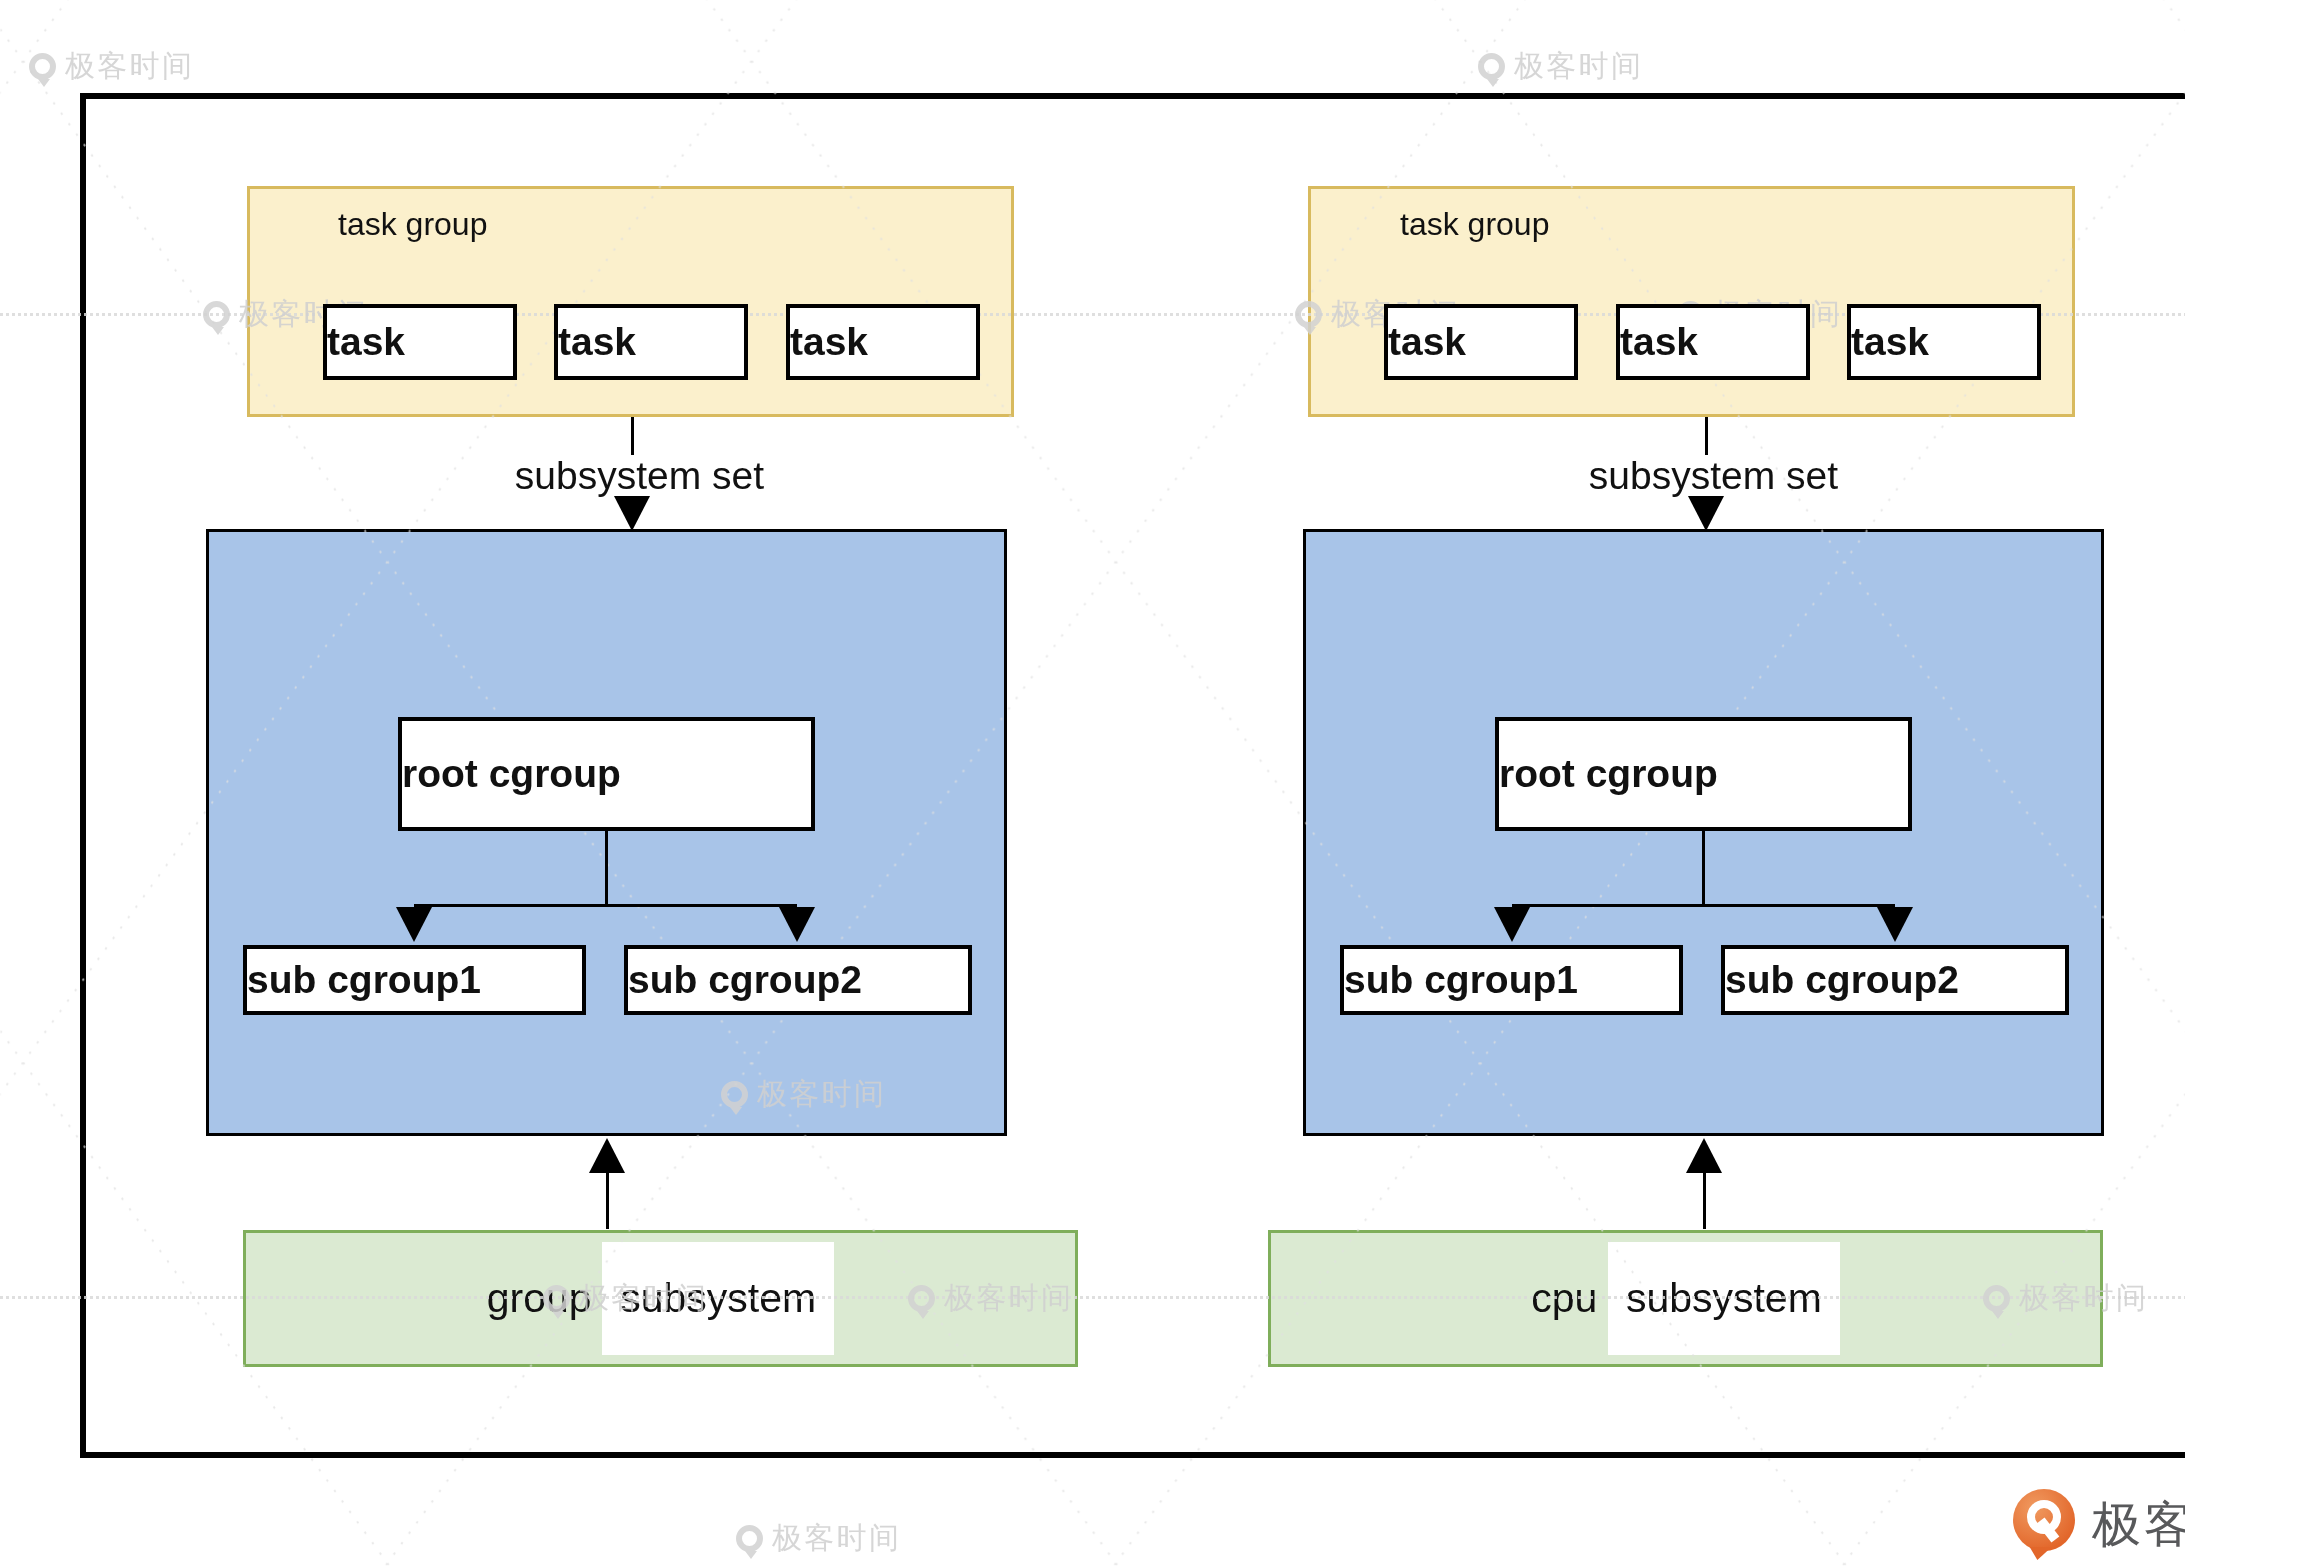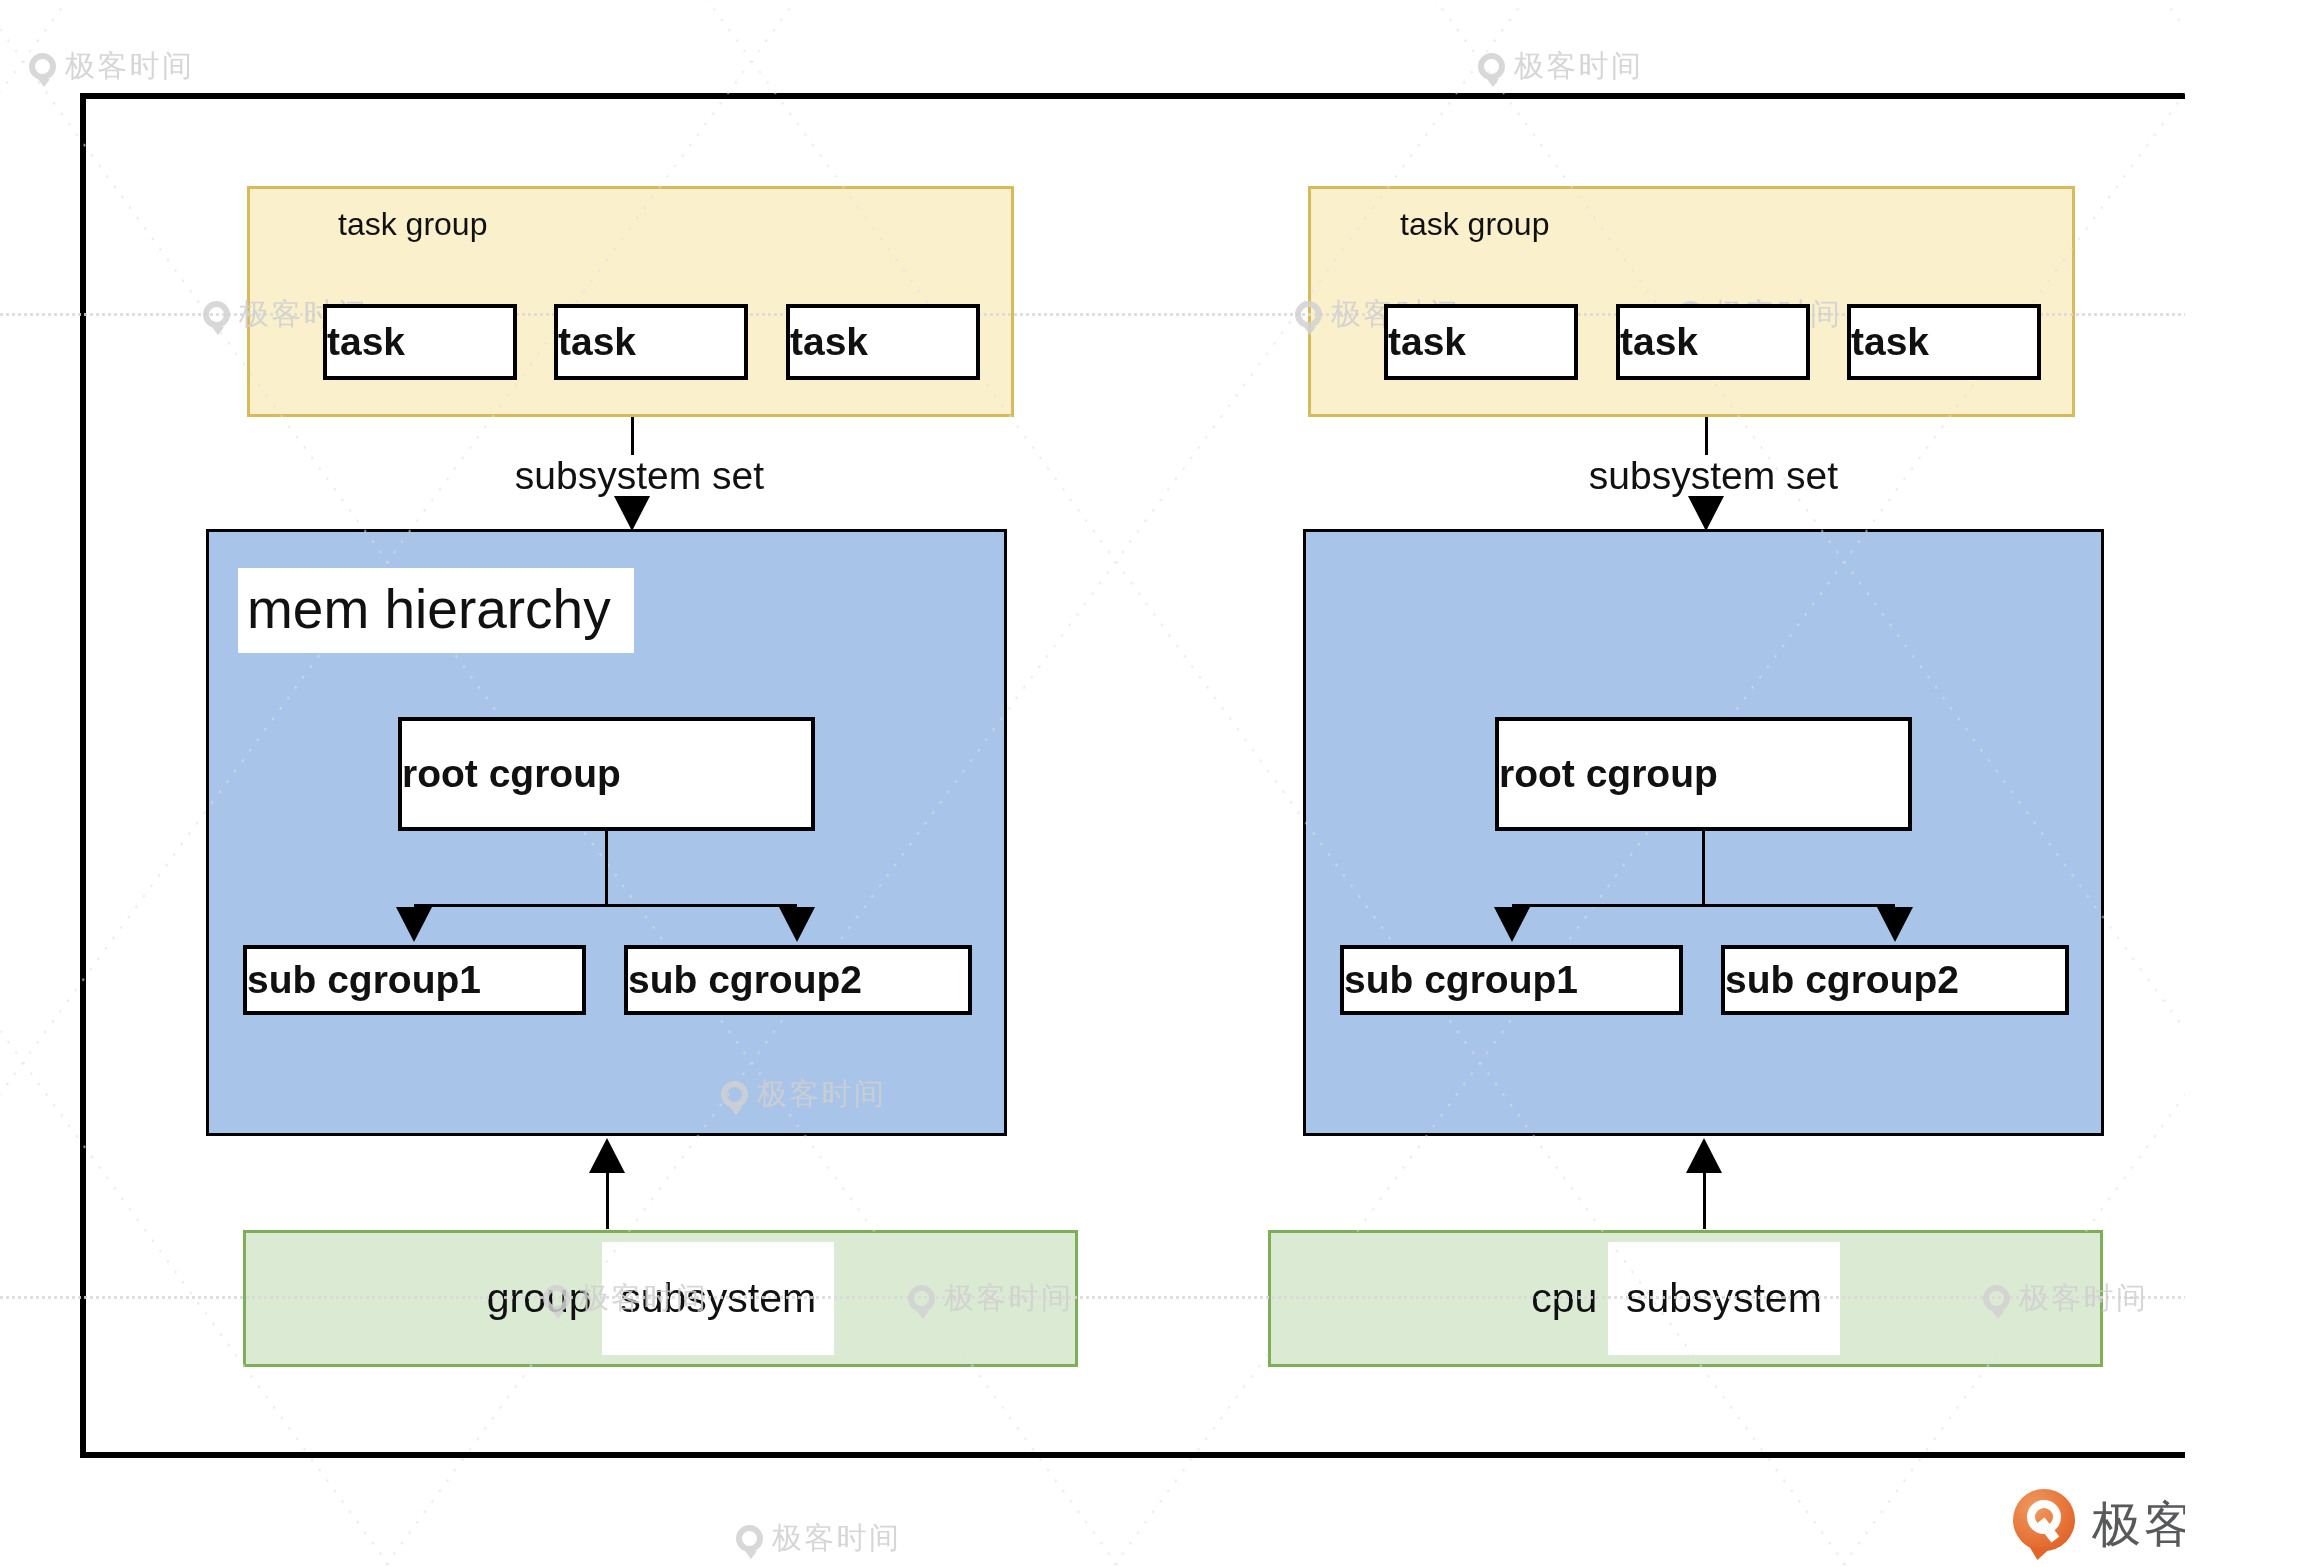--- a/index.html
+++ b/index.html
@@ -180,21 +180,20 @@
     </div>
   <div class="white-box" style="left:786px;top:304px;width:194px;height:76px;">
       <span>task</span>
     </div>
 
   <div class="vline" style="left:631px;top:417px;height:38px;"></div>
   <div class="arrow-label" style="left:442px;top:454px;">subsystem set</div>
   <div class="arr-down" style="left:614px;top:496px;"></div>
 
   <div class="hier-box" style="left:206px;"></div>
-  <div class="hier-title" style="left:238px;top:568px;">mem hierarchy</div>
 
   <div class="white-box" style="left:398px;top:717px;width:417px;height:114px;">
       <span>root cgroup</span>
     </div>
   <div class="vline" style="left:605px;top:830px;height:76px;"></div>
   <div class="hline" style="left:414px;top:904px;width:383px;"></div>
   <div class="arr-down" style="left:396px;top:907px;"></div>
   <div class="arr-down" style="left:779px;top:907px;"></div>
   <div class="white-box" style="left:243px;top:945px;width:343px;height:70px;">
       <span>sub cgroup1</span>

